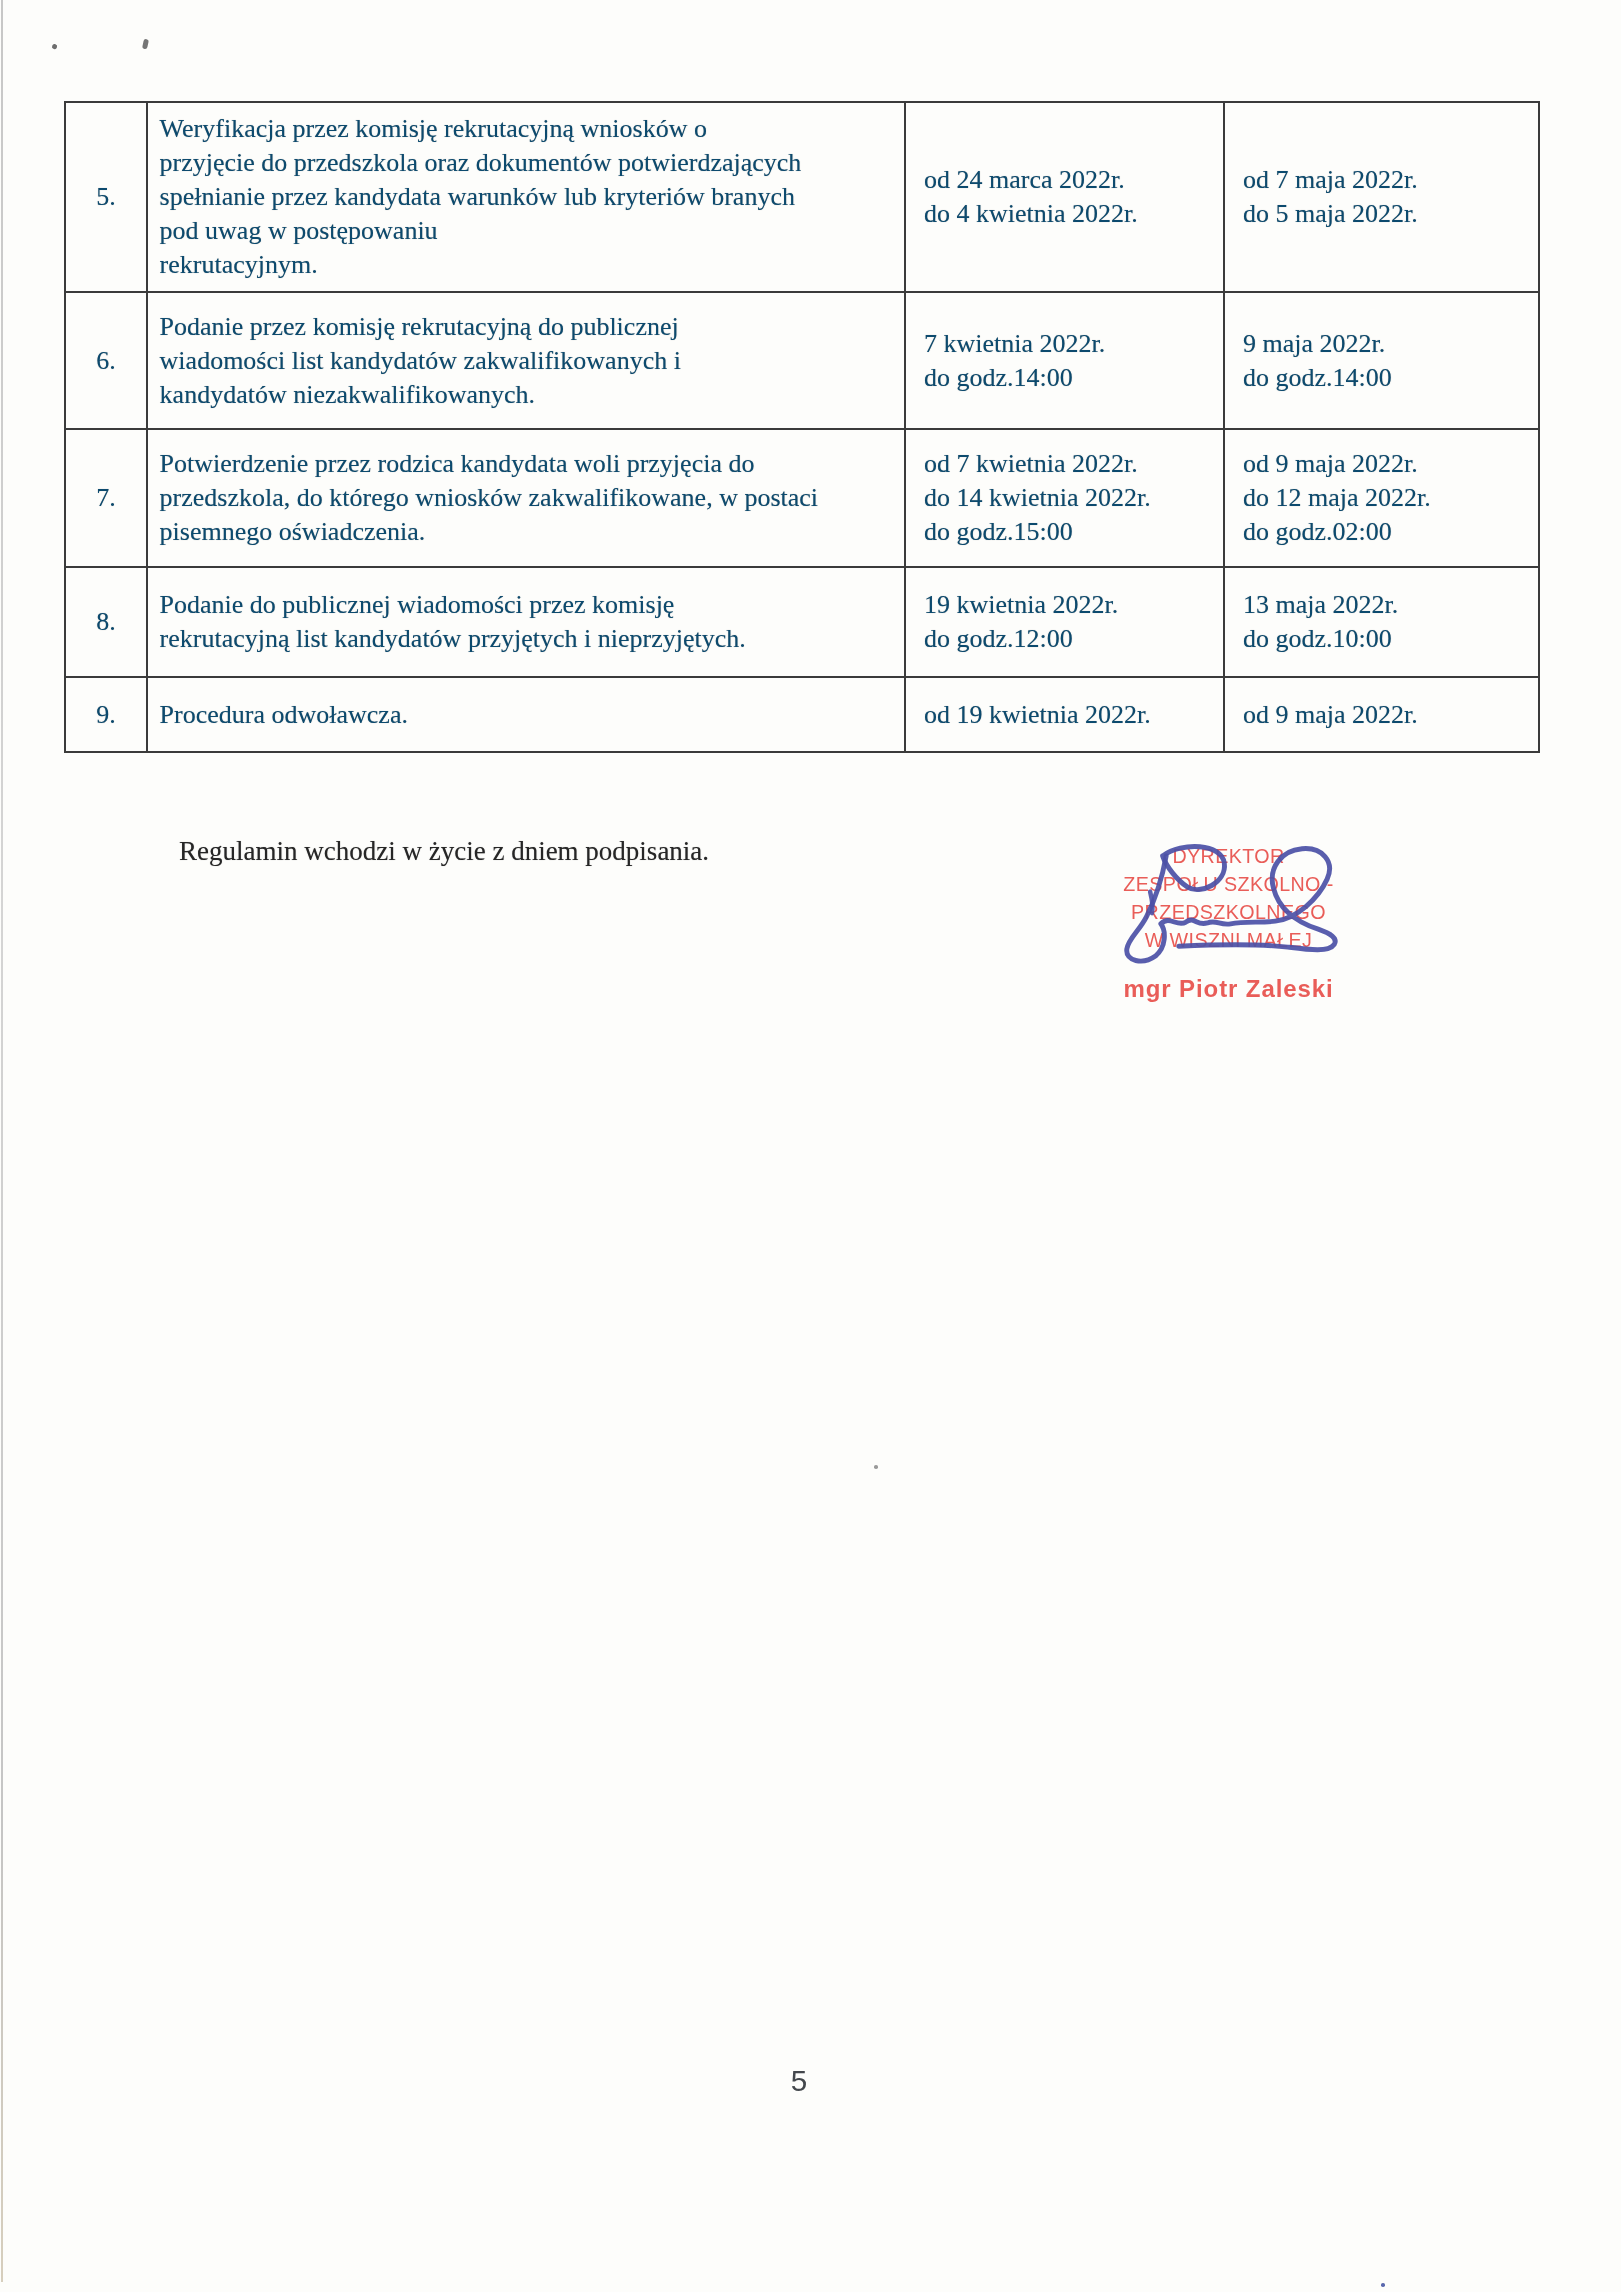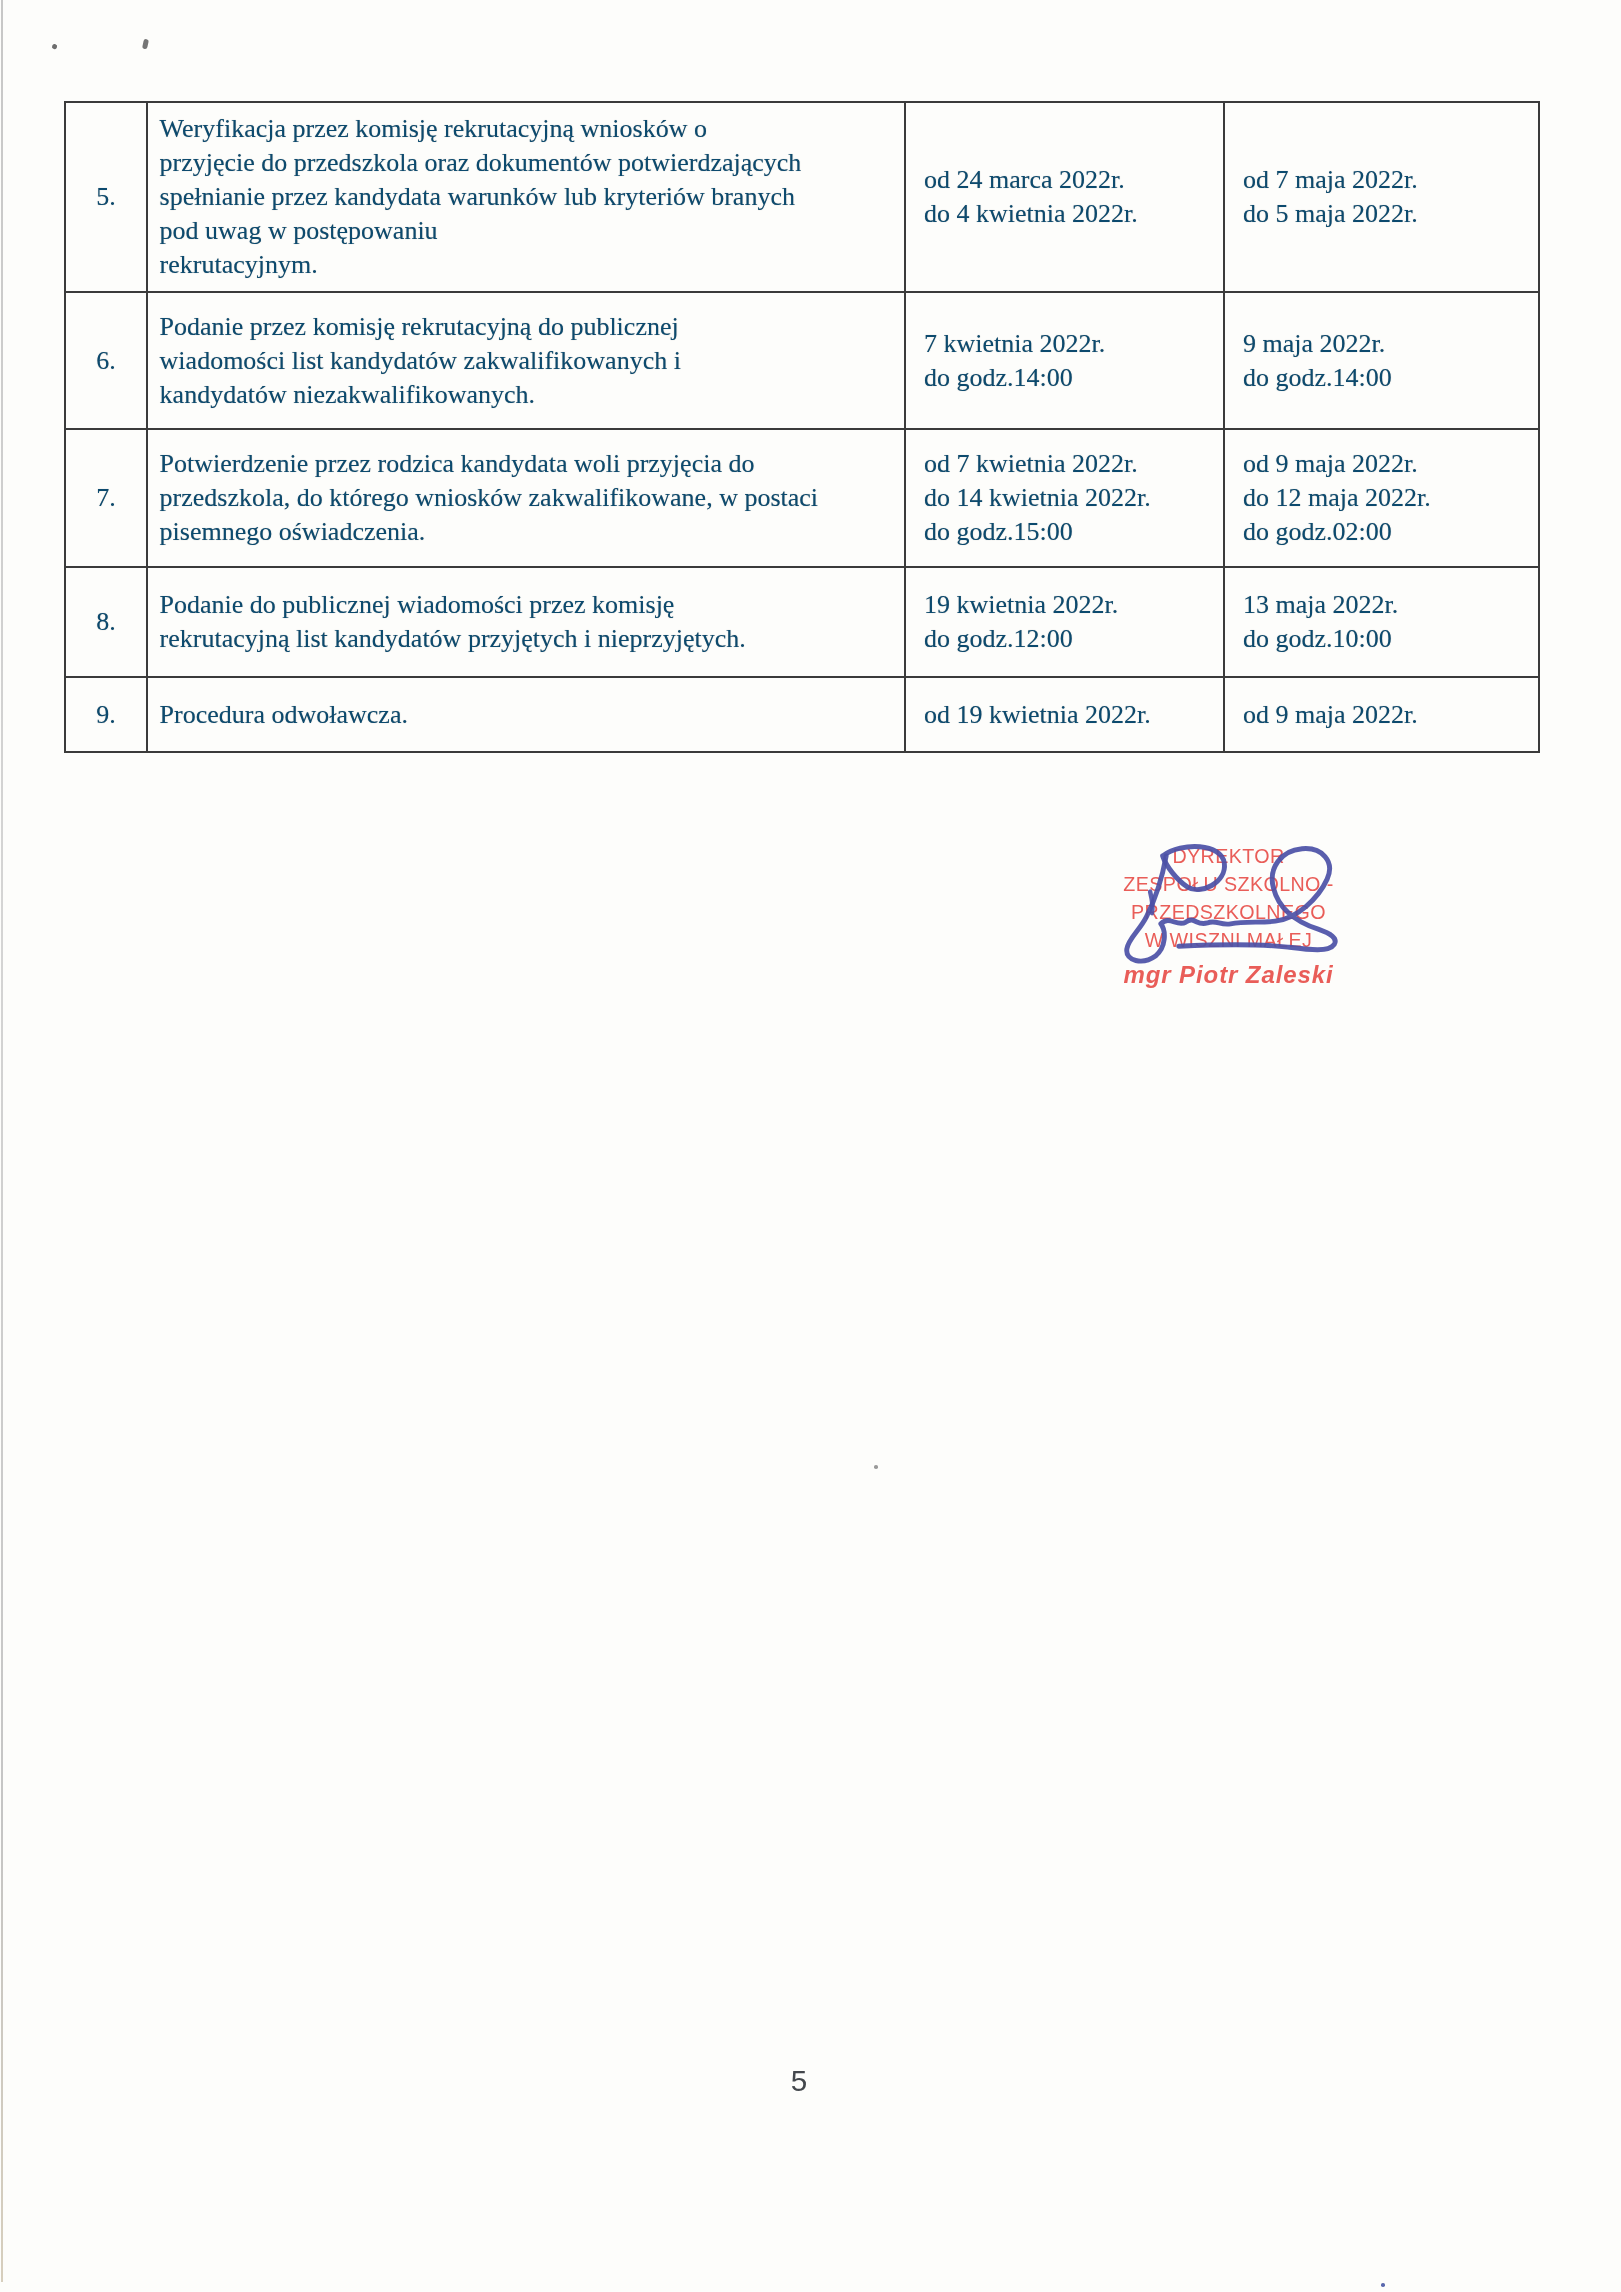--- a/index.html
+++ b/index.html
@@ -34,21 +34,21 @@
   tr.r8 { height:110px; } tr.r9 { height:75px; }
 
   
   .closing { position:absolute; left:179px; top:836px; font-size:27px;
     color:#262626; text-shadow:0 0 0.9px rgba(60,60,60,.45); }
 
   
   .stamp { position:absolute; left:1026px; top:842px; width:405px;
     text-align:center; font-family:"Liberation Sans", sans-serif;
     color:#e8514c; opacity:.93; line-height:28px; font-size:19.7px; letter-spacing:0.4px; }
-  .stamp .l4 { font-size:24px; font-weight:bold; font-style:italic; margin-top:7px; letter-spacing:0.9px; }
+  .stamp .l4 { font-size:24px; font-weight:bold; margin-top:21px; letter-spacing:0.9px; }
 
   
   svg.signature { position:absolute; left:1100px; top:838px; z-index:5; }
 
   
   .page-number { position:absolute; left:781px; top:2064px; width:36px; text-align:center;
     font-family:"Liberation Sans", sans-serif; font-size:29.6px; color:#43474c; }
 </style>
 </head>
 <body>
@@ -114,20 +114,21 @@
       </tr>
       <tr class="r9">
         <td class="no">9.</td>
         <td class="desc">Procedura odwoławcza.</td>
         <td class="term">od 19 kwietnia 2022r.</td>
         <td class="term">od 9 maja 2022r.</td>
       </tr>
     </tbody>
   </table>
 
+  <div class="closing">Regulamin wchodzi w życie z dniem podpisania.</div>
 
   <div class="stamp">
     <div class="l1">DYREKTOR</div>
     <div class="l2">ZESPOŁU  SZKOLNO - PRZEDSZKOLNEGO</div>
     <div class="l3">W WISZNI MAŁEJ</div>
     <div class="l4">mgr Piotr Zaleski</div>
   </div>
 
   <svg class="signature" width="313" height="152" viewBox="0 0 350 170" fill="none">
     <path stroke-width="5.5" stroke-linecap="round" stroke-linejoin="round" opacity="0.92" d="M 70,20 C 92,4 136,6 139,28 C 142,50 112,64 98,55 C 86,47 74,32 70,20" stroke="#4b50a6"></path>

